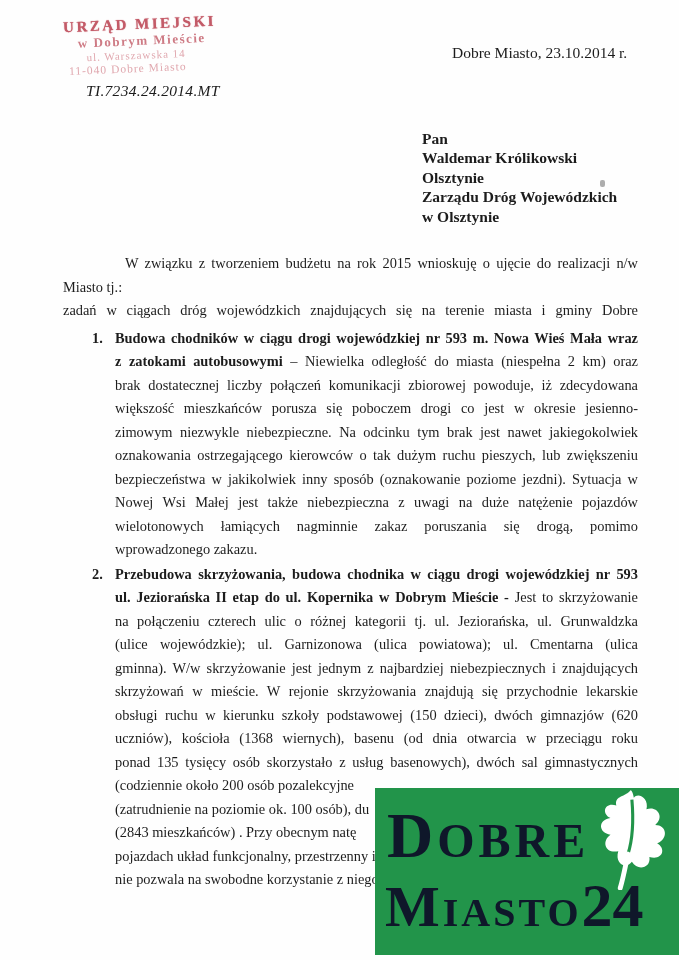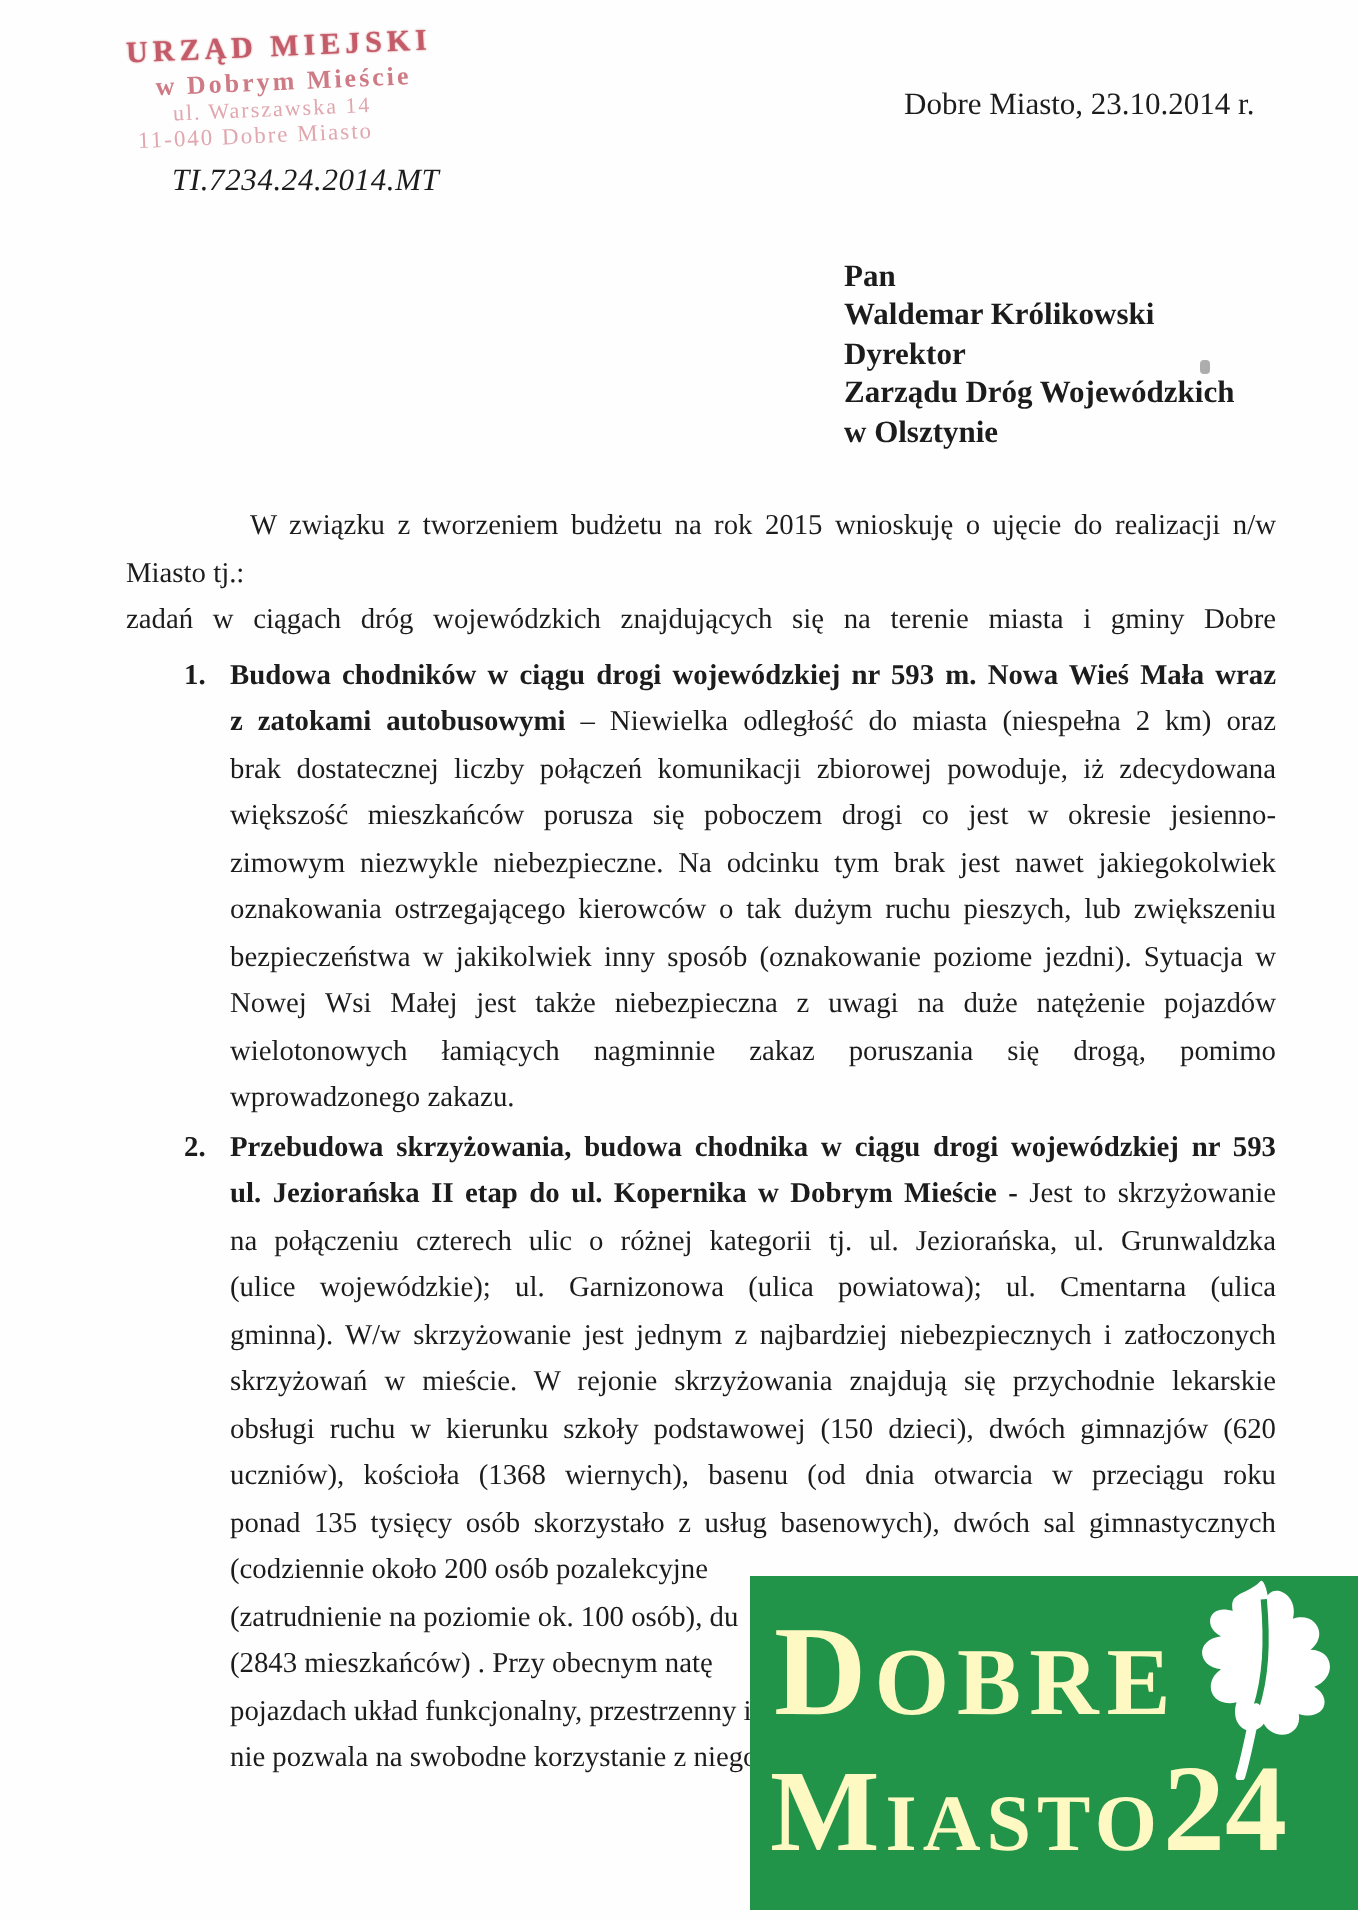--- a/index.html
+++ b/index.html
@@ -31,21 +31,21 @@
   .bline{white-space:nowrap;text-align:justify;text-align-last:justify;height:23.5px;}
   .bline.left{text-align-last:left;}
   .bline.indent{padding-left:62px;}
   .bline b{font-weight:700;}
   .list-item{position:relative;padding-left:52px;}
   .list-item .num{position:absolute;left:29px;top:0;font-weight:700;}
   .li-1{margin-top:4px;}
   .li-2{margin-top:1px;}
   
   .watermark{position:absolute;left:375px;top:788px;width:304px;height:167px;background:var(--green);z-index:5;}
-  .wm-line{position:absolute;white-space:nowrap;color:#fef9c3;font-family:"Liberation Serif",serif;font-weight:700;line-height:1;}
+  .wm-line{position:absolute;white-space:nowrap;color:#0f172a;font-family:"Liberation Serif",serif;font-weight:700;line-height:1;}
   .wm1{left:12px;top:16px;font-size:48px;letter-spacing:4px;}
   .wm1 .cap{font-size:64px;}
   .wm2{left:10px;top:86px;font-size:40px;letter-spacing:3px;}
   .wm2 .cap{font-size:58px;}
   .wm2 .num24{font-size:62px;letter-spacing:0;}
   .leaf{position:absolute;left:212px;top:0px;width:82px;height:102px;}
   .midrib{stroke:var(--green);}
   .speck{position:absolute;left:600px;top:180px;width:5px;height:7px;background:#8a8a8a;border-radius:2px;opacity:.7;}
 </style>
 </head>
@@ -62,21 +62,21 @@
 
   <div class="ref">TI.7234.24.2014.MT</div>
   <div class="date">Dobre Miasto, 23.10.2014 r.</div>
 
   <div class="recipient">
 
       <div class="rcpt-line">Pan</div>
 
       <div class="rcpt-line">Waldemar Królikowski</div>
 
-      <div class="rcpt-line">Dyrektor</div>
+      <div class="rcpt-line">Olsztynie</div>
 
       <div class="rcpt-line">Zarządu Dróg Wojewódzkich</div>
 
       <div class="rcpt-line">w Olsztynie</div>
     </div>
 
   <div class="speck"></div>
 
   <div class="bodytext">
 
@@ -120,21 +120,21 @@
       <div>
 
           <div class="bline"><b>Przebudowa skrzyżowania, budowa chodnika w ciągu drogi wojewódzkiej nr 593</b><span></span></div>
 
           <div class="bline"><b>ul. Jeziorańska II etap do ul. Kopernika w Dobrym Mieście -</b><span> Jest to skrzyżowanie</span></div>
 
           <div class="bline"><b></b><span>na połączeniu czterech ulic o różnej kategorii tj. ul. Jeziorańska, ul. Grunwaldzka</span></div>
 
           <div class="bline"><b></b><span>(ulice wojewódzkie); ul. Garnizonowa (ulica powiatowa); ul. Cmentarna (ulica</span></div>
 
-          <div class="bline"><b></b><span>gminna). W/w skrzyżowanie jest jednym z najbardziej niebezpiecznych i zatłoczonych</span></div>
+          <div class="bline"><b></b><span>gminna). W/w skrzyżowanie jest jednym z najbardziej niebezpiecznych i znajdujących</span></div>
 
           <div class="bline"><b></b><span>skrzyżowań w mieście. W rejonie skrzyżowania znajdują się przychodnie lekarskie</span></div>
 
 
           <div class="bline"><b></b><span>obsługi ruchu w kierunku szkoły podstawowej (150 dzieci), dwóch gimnazjów (620</span></div>
 
           <div class="bline"><b></b><span>uczniów), kościoła (1368 wiernych), basenu (od dnia otwarcia w przeciągu roku</span></div>
 
           <div class="bline"><b></b><span>ponad 135 tysięcy osób skorzystało z usług basenowych), dwóch sal gimnastycznych</span></div>
 

